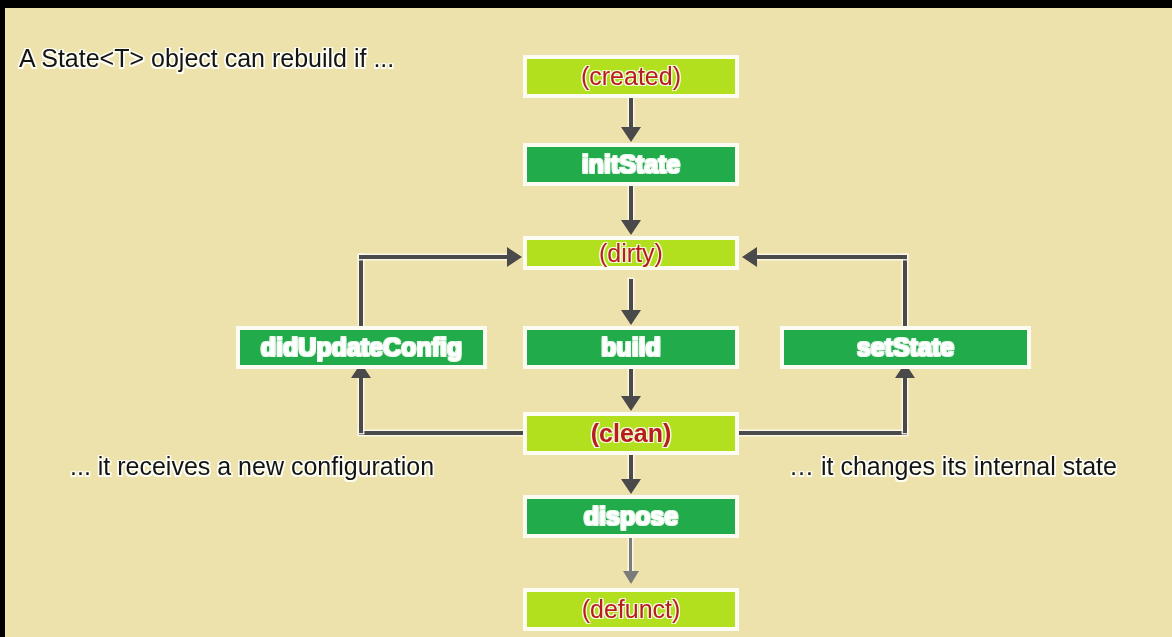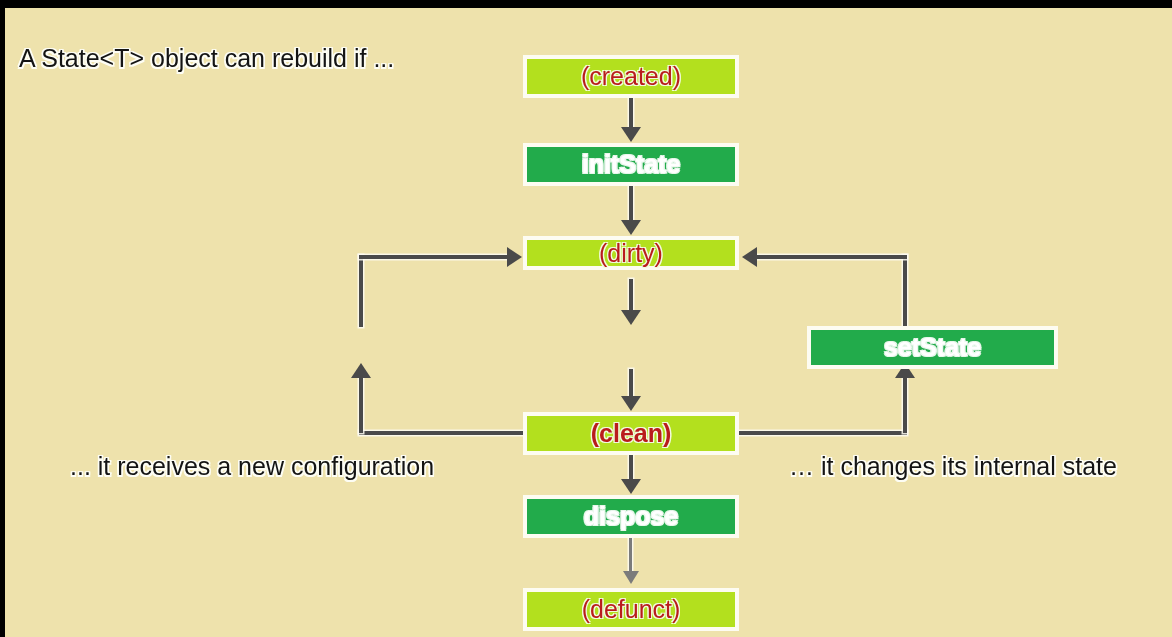--- a/index.html
+++ b/index.html
@@ -88,21 +88,21 @@
   #node-created  { left: 518px; top:  47px; width: 216px; height: 43px; }
   #node-initstate{ left: 518px; top: 135px; width: 216px; height: 43px; }
   #node-dirty    { left: 518px; top: 228px; width: 216px; height: 34px; }
   #node-build    { left: 518px; top: 318px; width: 216px; height: 43px; }
   #node-clean    { left: 518px; top: 404px; width: 216px; height: 43px; font-weight: bold; }
   #node-dispose  { left: 518px; top: 487px; width: 216px; height: 43px; }
   #node-defunct  { left: 518px; top: 580px; width: 216px; height: 43px; }
 
   
   #node-didupdateconfig { left: 231px; top: 318px; width: 251px; height: 43px; }
-  #node-setstate        { left: 802px; top: 318px; width: 251px; height: 43px; }
+  #node-setstate        { left: 775px; top: 318px; width: 251px; height: 43px; }
 
   
   .edge {
     position: absolute;
     background: #4a4a4a;
     z-index: 1;
     box-shadow: 0 0 0 1.5px rgba(253,252,242,0.85);
   }
   .edge.v { width: 4px; }
   .edge.h { height: 4px; }
@@ -225,32 +225,38 @@
     </div>
 
     <div class="node method" id="node-initstate">
       <span class="node-label">initState</span>
     </div>
 
     <div class="node state" id="node-dirty">
       <span class="node-label">(dirty)</span>
     </div>
 
+    <div class="node method" id="node-build">
+      <span class="node-label">build</span>
+    </div>
 
     <div class="node state" id="node-clean">
       <span class="node-label">(clean)</span>
     </div>
 
     <div class="node method" id="node-dispose">
       <span class="node-label">dispose</span>
     </div>
 
     <div class="node state" id="node-defunct">
       <span class="node-label">(defunct)</span>
     </div>
 
+    <div class="node method" id="node-didupdateconfig">
+      <span class="node-label">didUpdateConfig</span>
+    </div>
 
     <div class="node method" id="node-setstate">
       <span class="node-label">setState</span>
     </div>
 
   </div>
 </div>
 
 </body></html>

